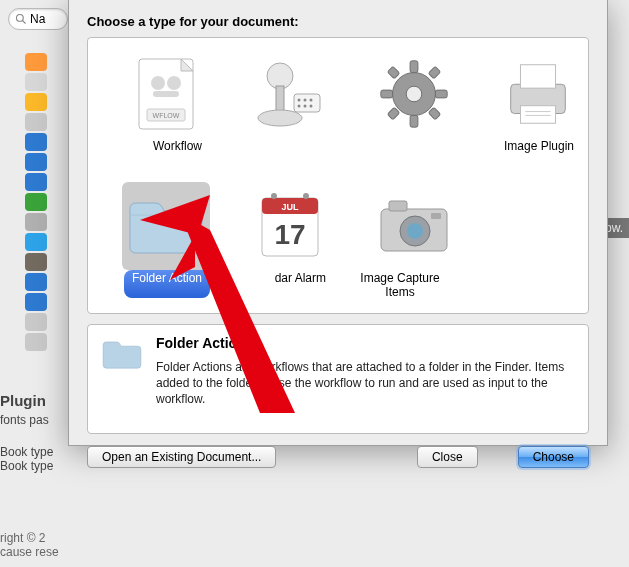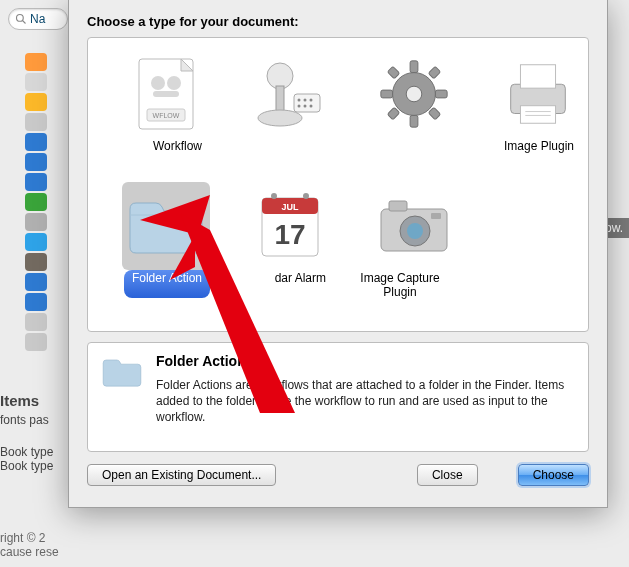--- a/index.html
+++ b/index.html
@@ -1,29 +1,29 @@
 <!DOCTYPE html>
 <html><head>
 <meta charset="utf-8">
 <style>
 * { box-sizing: border-box; margin: 0; padding: 0; }
 body { font-family: "Lucida Grande", "Helvetica Neue", Arial, sans-serif; font-size: 13px; background: #ececec; width: 629px; height: 567px; overflow: hidden; position: relative; }
 
 
-.bg-search { position: absolute; top: 8px; left: 8px; width: 60px; height: 22px; border: 1px solid #bbb; border-radius: 11px; background: #fff; display: flex; align-items: center; padding: 0 6px; font-size: 12px; color: #0c4a6e; box-shadow: inset 0 1px 2px rgba(0,0,0,.15);}
+.bg-search { position: absolute; top: 8px; left: 8px; width: 60px; height: 22px; border: 1px solid #bbb; border-radius: 11px; background: #fff; display: flex; align-items: center; padding: 0 6px; font-size: 12px; color: #000000; box-shadow: inset 0 1px 2px rgba(0,0,0,.15);}
 .bg-search svg { width: 12px; height: 12px; margin-right: 3px; flex-shrink: 0;}
 .bg-sidebar { position: absolute; top: 53px; left: 25px; width: 24px; display: flex; flex-direction: column; gap: 2px; }
 .bg-sidebar .dock-item { width: 22px; height: 18px; border-radius: 4px; }
 .bg-fonts { position: absolute; left: 0; top: 392px; font-size: 12px; color: #444; }
 .bg-fonts h4 { font-size: 15px; font-weight: bold; margin-bottom: 4px; }
 .bg-bottom { position: absolute; left: 0; bottom: 8px; font-size: 12px; color: #666; }
 .bg-workflow-label { position: absolute; right: 0; top: 218px; background: #7a7a7a; color: #fff; font-size: 12px; padding: 3px 6px; border-radius: 3px 0 0 3px; }
 
 
-.sheet { position: absolute; top: 0; left: 68px; width: 540px; height: 508px; background: #ededed; border: 1px solid #9f9f9f; border-top: none; box-shadow: 0 6px 30px rgba(0,0,0,.35); padding: 14px 18px 14px 18px; display: flex; flex-direction: column; }
+.sheet { position: absolute; top: 0; left: 68px; width: 540px; height: 446px; background: #ededed; border: 1px solid #9f9f9f; border-top: none; box-shadow: 0 6px 30px rgba(0,0,0,.35); padding: 14px 18px 14px 18px; display: flex; flex-direction: column; }
 .sheet-title { font-size: 13px; font-weight: bold; margin-bottom: 8px; }
 .type-grid-wrap { border: 1px solid #bdbdbd; border-radius: 4px; background: #fff; height: 295px; padding: 6px 4px; }
 .type-grid { display: grid; grid-template-columns: repeat(4, 1fr); gap: 4px 4px; }
 .type-item { display: flex; flex-direction: column; align-items: flex-end; padding: 6px 2px; border-radius: 6px; cursor: default; }
 .type-item .icon-box { width: 88px; height: 88px; display: flex; align-items: center; justify-content: center; }
 .type-item .label { font-size: 12px; text-align: center; padding: 1px 8px; border-radius: 8px; line-height: 1.2; min-height: 28px; display: flex; align-items: flex-start; justify-content: center; }
 .type-item.selected { }
 .type-item.selected .icon-box { background: #ccc; border-radius: 6px; }
 .type-item.selected .label { background: #2a62d8; background: linear-gradient(#5c8ef0,#2a62d8); color: #fff; }
 
@@ -69,21 +69,21 @@
   <div class="dock-item" style="background:#b0b0b0"></div>
   <div class="dock-item" style="background:#2ea3e8"></div>
   <div class="dock-item" style="background:#736a60"></div>
   <div class="dock-item" style="background:#2e7ad1"></div>
   <div class="dock-item" style="background:#2e7ad1"></div>
   <div class="dock-item" style="background:#c9c9c9"></div>
   <div class="dock-item" style="background:#c9c9c9"></div>
 </div>
 
 <div class="bg-fonts">
-  <h4>Items</h4>
+  <h4>Plugin</h4>
   <div>fonts pas</div>
   <div style="height:18px"></div>
   <div>Book type</div>
   <div>Book type</div>
 </div>
 <div class="bg-bottom">
   <div>right © 2</div>
   <div>cause rese</div>
 </div>
 <div class="bg-workflow-label">rkflow.</div>
@@ -185,21 +185,21 @@
       <div class="type-item">
         <div class="icon-box">
           <svg width="78" height="66" viewBox="0 0 78 66">
             <rect x="6" y="16" width="66" height="42" rx="5" fill="#cfcfcf" stroke="#999"></rect>
             <rect x="14" y="8" width="18" height="10" rx="2" fill="#bfbfbf" stroke="#999"></rect>
             <circle cx="40" cy="38" r="15" fill="#9aa0a6" stroke="#777"></circle>
             <circle cx="40" cy="38" r="8" fill="#6fa7c6"></circle>
             <rect x="56" y="20" width="10" height="6" rx="1" fill="#aaa"></rect>
           </svg>
         </div>
-        <div class="label">Image Capture Plugin</div>
+        <div class="label">Image Capture Items</div>
       </div>
 
     </div>
   </div>
 
   <div class="desc-wrap">
     <div class="desc-icon">
       <svg width="44" height="38" viewBox="0 0 84 70">
         <path d="M6 18 Q6 12 12 12 L32 12 Q36 12 38 16 L40 20 L72 20 Q78 20 78 26 L78 56 Q78 62 72 62 L12 62 Q6 62 6 56 Z" fill="#b9d3e6" stroke="#8fb1c9"></path>
       </svg>

